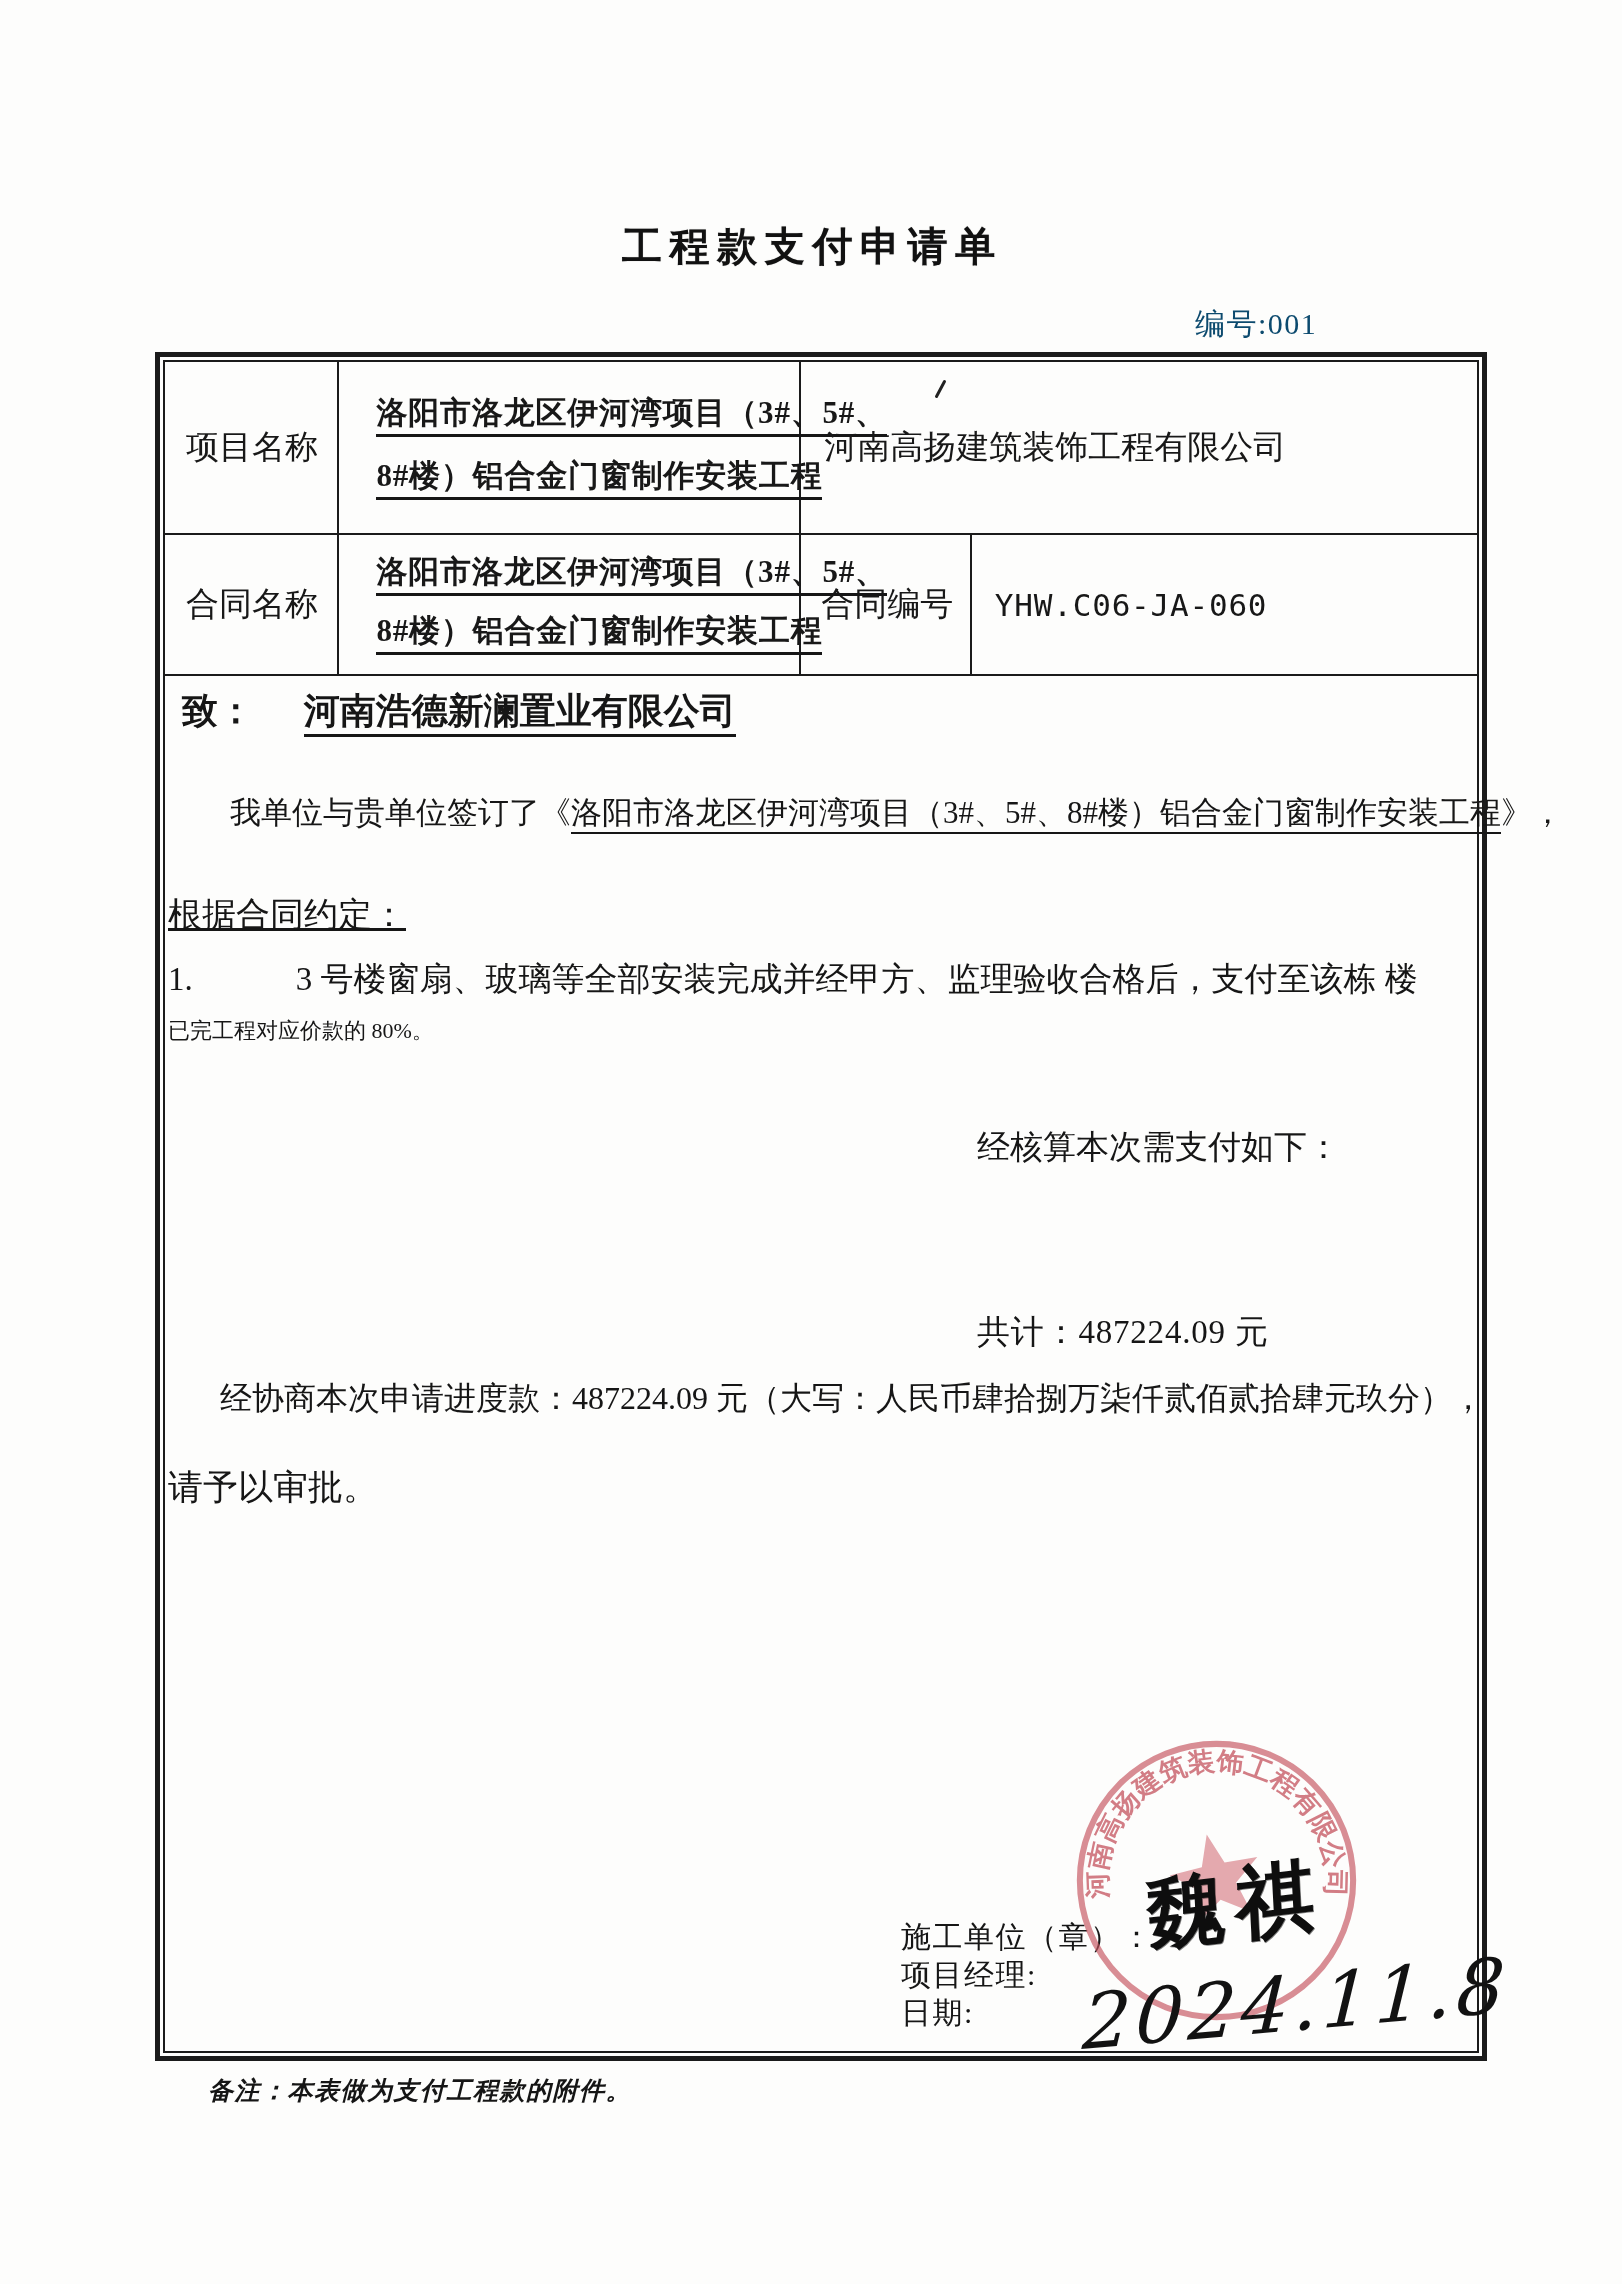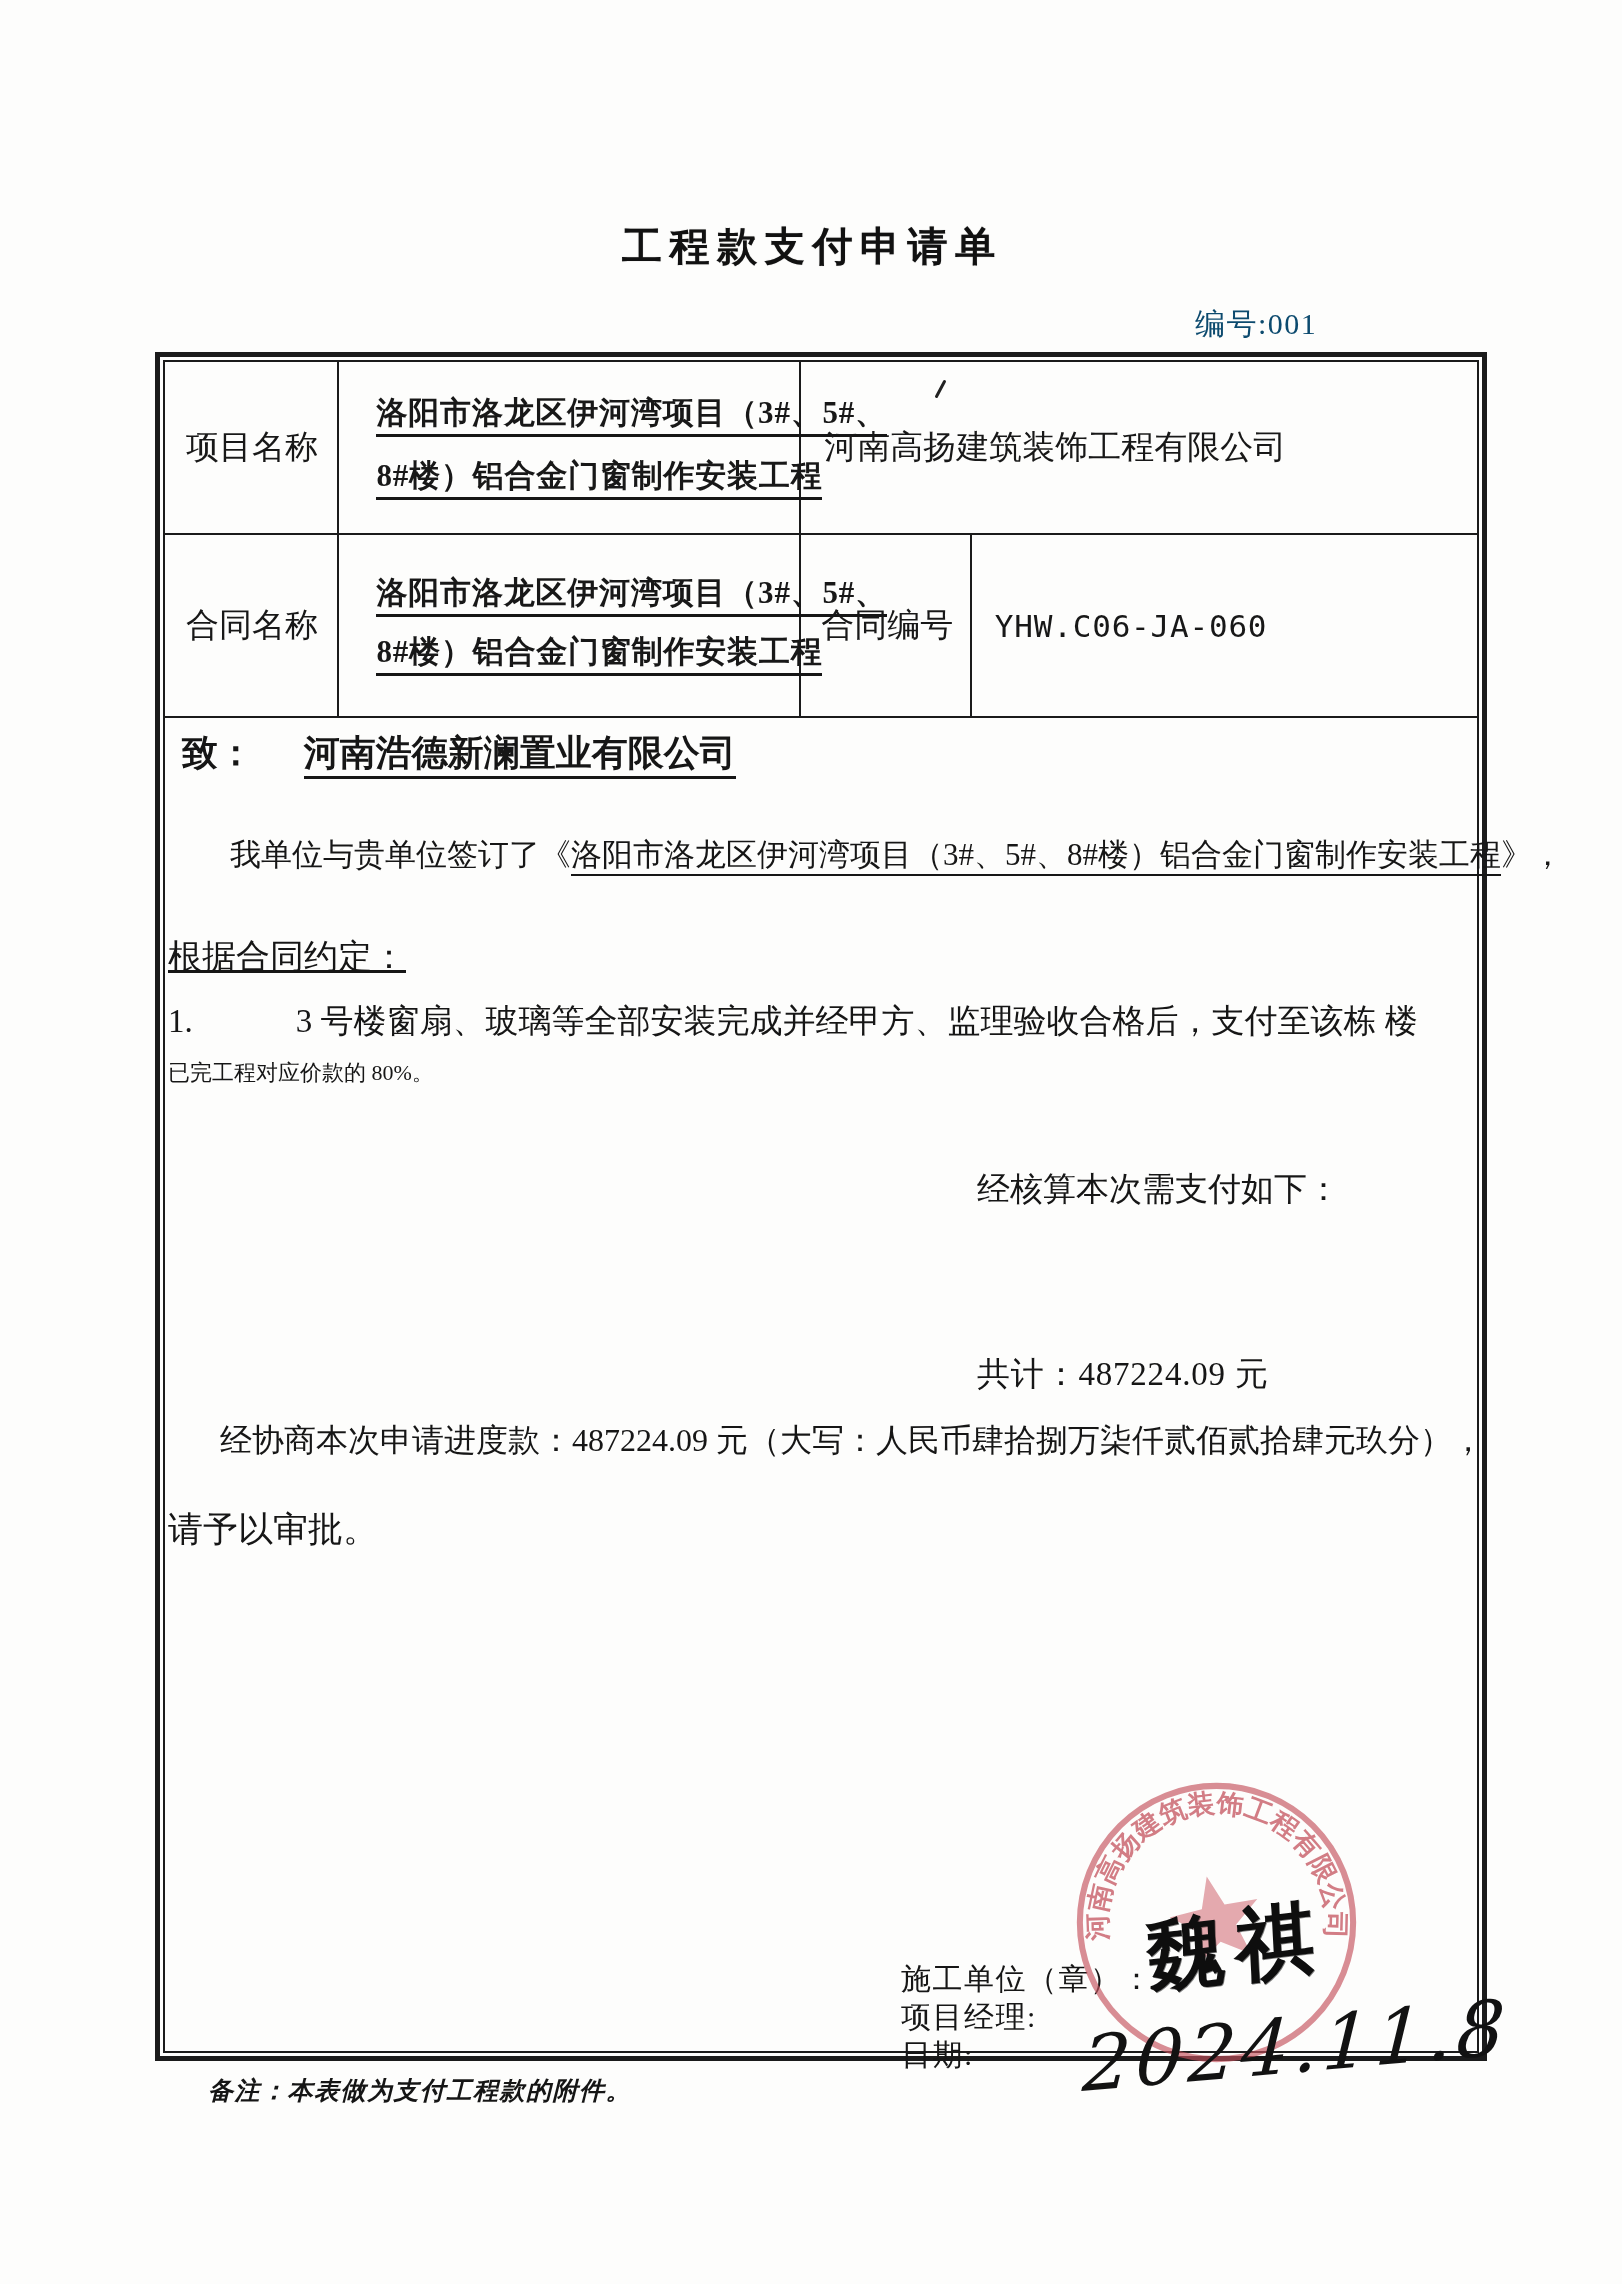--- a/index.html
+++ b/index.html
@@ -28,21 +28,21 @@
     border:5.3px solid #1b1b1b;box-sizing:border-box;
     padding:3px;
   }
   .doc-table-inner{
     width:100%;height:100%;box-sizing:border-box;
     border:2.3px solid #1b1b1b;
     display:flex;flex-direction:column;
   }
   .t-row{display:flex;box-sizing:border-box;}
   .t-row1{height:173px;border-bottom:2.3px solid #1b1b1b;}
-  .t-row2{height:183px;border-bottom:2.3px solid #1b1b1b;}
+  .t-row2{height:141px;border-bottom:2.3px solid #1b1b1b;}
   .t-row3{flex:1;position:relative;}
   .cell{box-sizing:border-box;}
   .c-label1{width:13.3%;border-right:2.3px solid #1b1b1b;display:flex;align-items:center;padding-left:21px;font-size:33px;}
   .c-val1{width:35.2%;border-right:2.3px solid #1b1b1b;display:flex;flex-direction:column;justify-content:center;gap:21px;padding-left:37px;position:relative;}
   .c-label2{width:13.0%;border-right:2.3px solid #1b1b1b;display:flex;align-items:center;padding-left:20px;font-size:33px;}
   .c-val2{flex:1;display:flex;align-items:center;padding-left:23px;font-size:33px;position:relative;}
   .proj-line{font-size:31px;font-weight:bold;letter-spacing:0.8px;width:max-content;
     border-bottom:3px solid #161616;padding-bottom:3.8px;line-height:1.15;}
   .contract-no{font-family:"DejaVu Sans Mono","Liberation Mono",monospace;font-size:31px;letter-spacing:0.8px;}
   .stray-mark{

